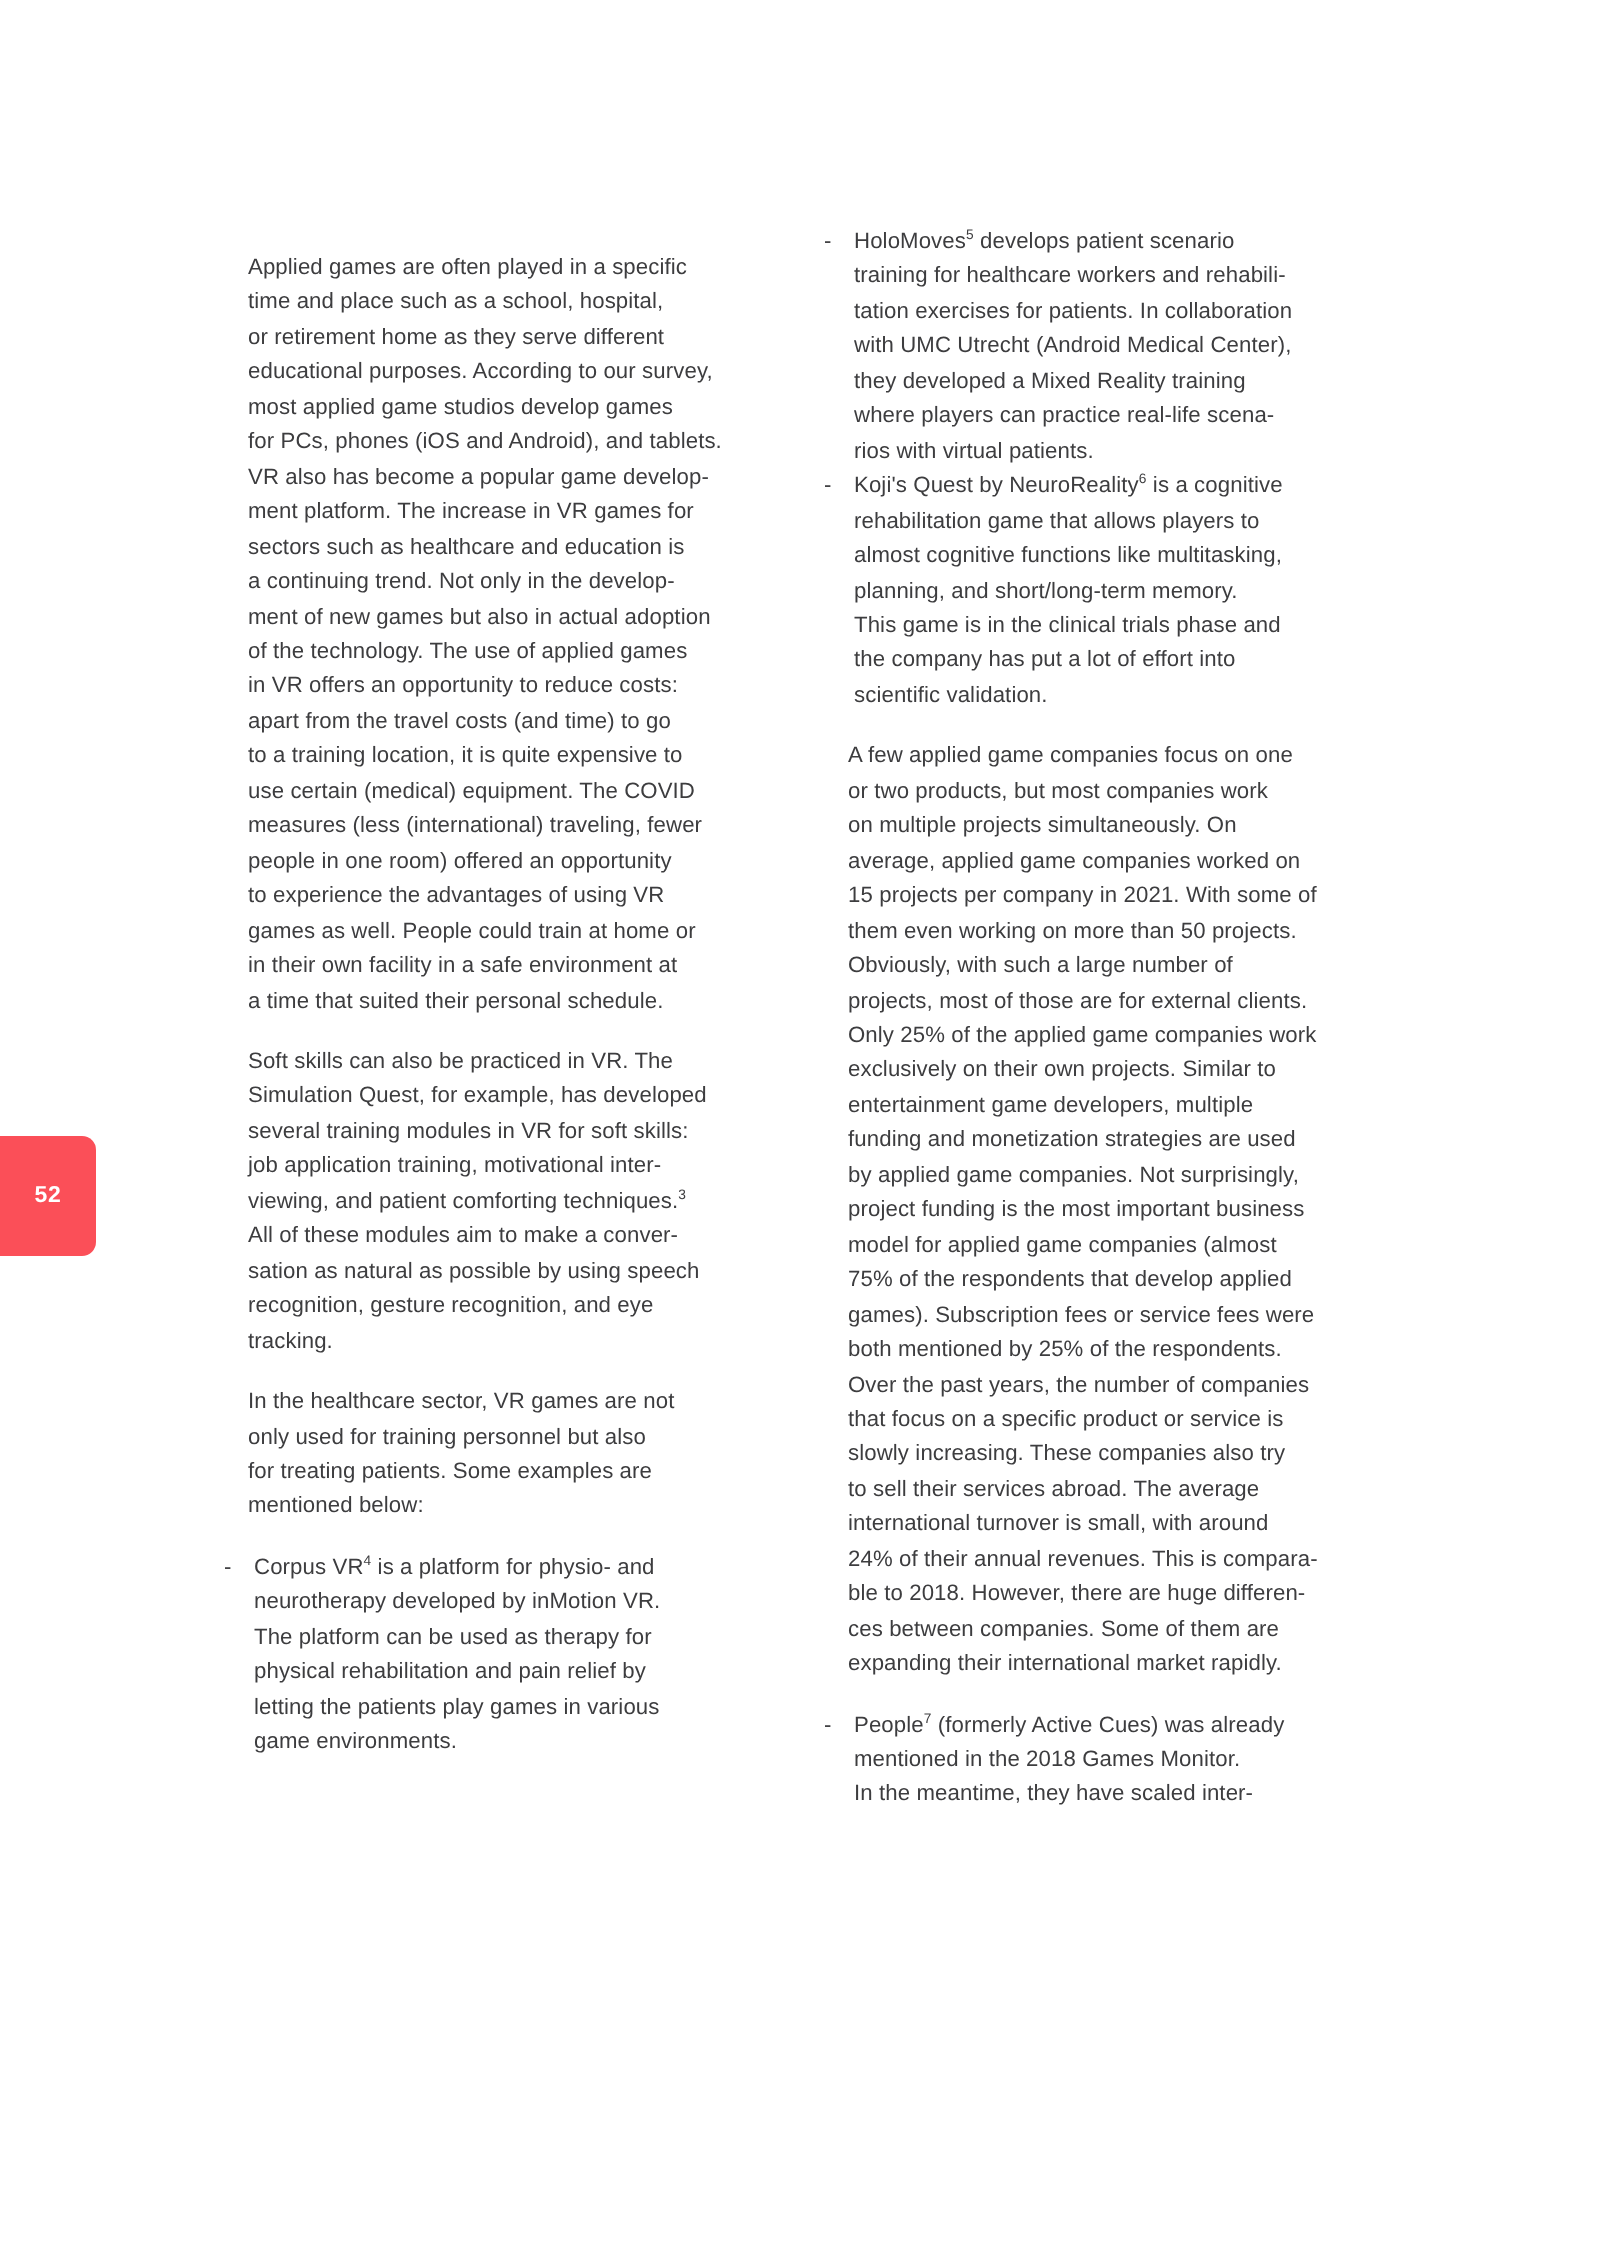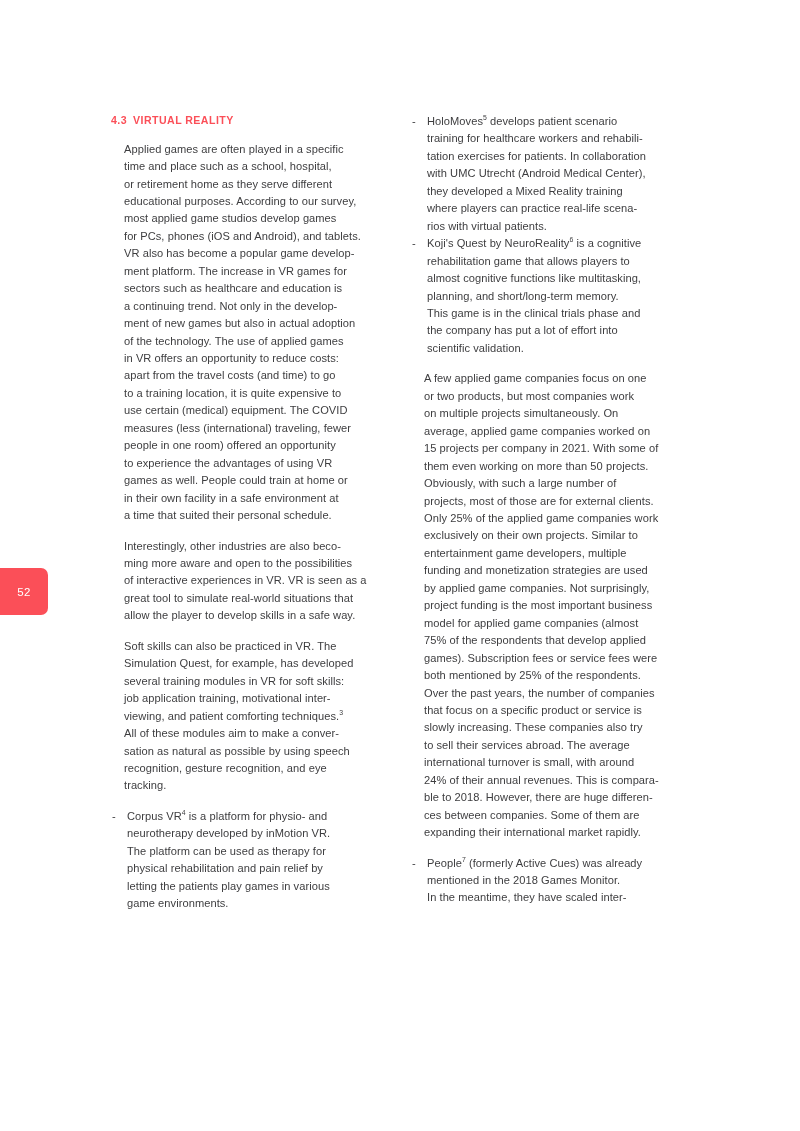--- a/index.html
+++ b/index.html
@@ -20,27 +20,27 @@
     inset: 0;
     background: #ffffff;
   }
 
   
   #page-badge {
     position: absolute;
     left: 0;
     top: 568px;
     width: 48px;
-    height: 47px;
+    height: 60px;
     background: #fb4f58;
     border-top-right-radius: 7px;
     border-bottom-right-radius: 7px;
     color: #ffffff;
     font-size: 11.5px;
-    font-weight: normal;
+    font-weight: bold;
     letter-spacing: 0.4px;
     display: flex;
     align-items: center;
     justify-content: center;
   }
 
   
   .column {
     position: absolute;
     top: 113px;
@@ -109,23 +109,20 @@
 <body>
 
 <div id="page">
 
   <div id="page-badge">
     <span>52</span>
   </div>
 
   <div class="column" id="col-left">
 
-    <div class="h-sec">
-      <span class="num">4.3</span><span class="ttl">VIRTUAL REALITY</span>
-    </div>
 
     <p class="body">Applied games are often played in a specific
 time and place such as a school, hospital,
 or retirement home as they serve different
 educational purposes. According to our survey,
 most applied game studios develop games
 for PCs, phones (iOS and Android), and tablets.
 VR also has become a popular game develop-
 ment platform. The increase in VR games for
 sectors such as healthcare and education is
@@ -136,36 +133,35 @@
 apart from the travel costs (and time) to go
 to a training location, it is quite expensive to
 use certain (medical) equipment. The COVID
 measures (less (international) traveling, fewer
 people in one room) offered an opportunity
 to experience the advantages of using VR
 games as well. People could train at home or
 in their own facility in a safe environment at
 a time that suited their personal schedule.</p>
 
-    <p class="body gap">Interestingly, other industries are also beco-
-ming more aware and open to the possibilities
-of interactive experiences in VR. VR is seen as a
-great tool to simulate real-world situations that
-allow the player to develop skills in a safe way.</p>
 
     <p class="body gap"><span>Soft skills can also be practiced in VR. The
 Simulation Quest, for example, has developed
 several training modules in VR for soft skills:
 job application training, motivational inter-
 viewing, and patient comforting techniques.</span><sup>3</sup><span>
 All of these modules aim to make a conver-
 sation as natural as possible by using speech
 recognition, gesture recognition, and eye
 tracking.</span></p>
 
+    <p class="body gap">In the healthcare sector, VR games are not
+only used for training personnel but also
+for treating patients. Some examples are
+mentioned below:</p>
 
     <ul class="blist">
       <li><span class="dash">-</span><span>Corpus VR</span><sup>4</sup><span> is a platform for physio- and
 neurotherapy developed by inMotion VR.
 The platform can be used as therapy for
 physical rehabilitation and pain relief by
 letting the patients play games in various
 game environments.</span></li>
     </ul>
 

